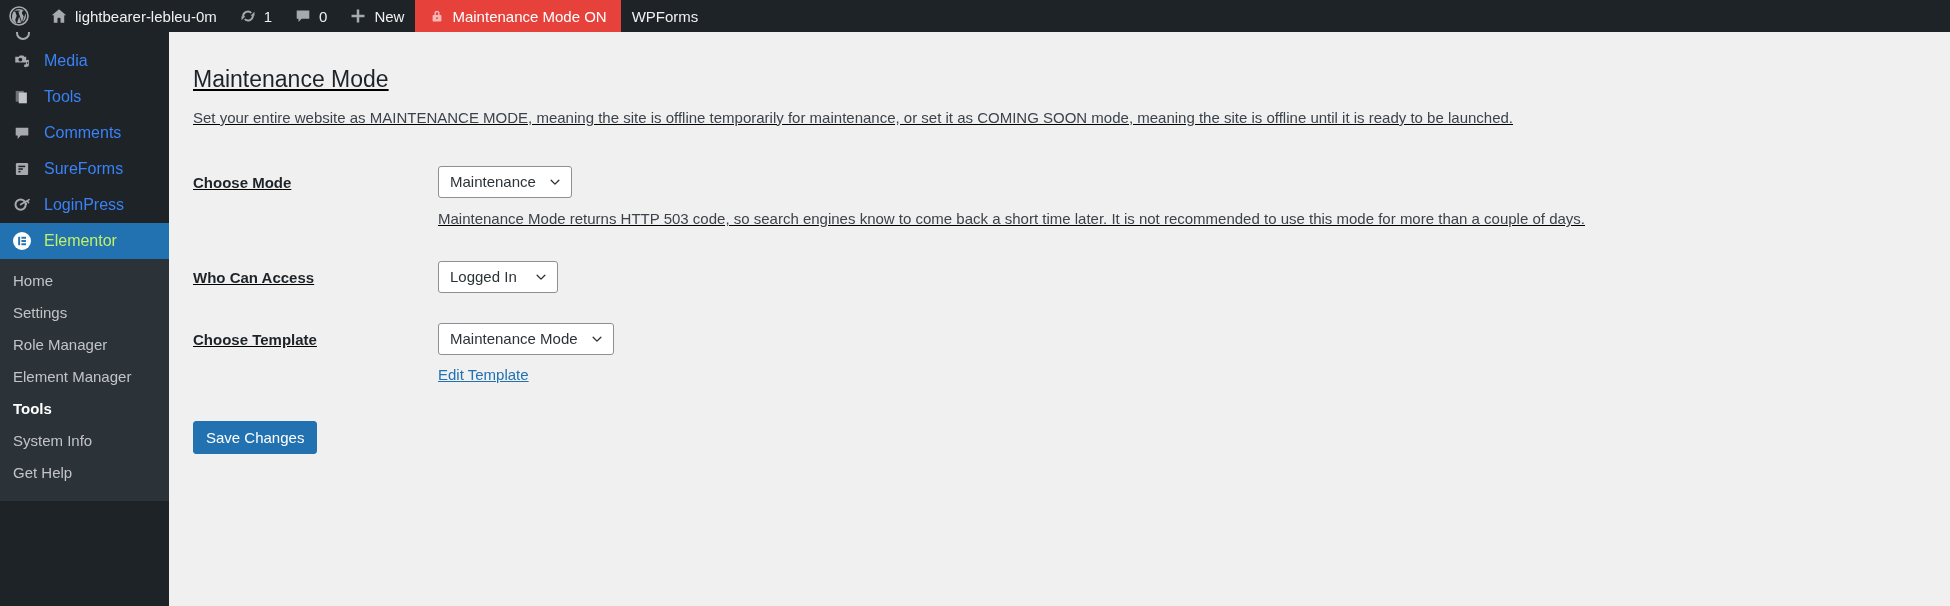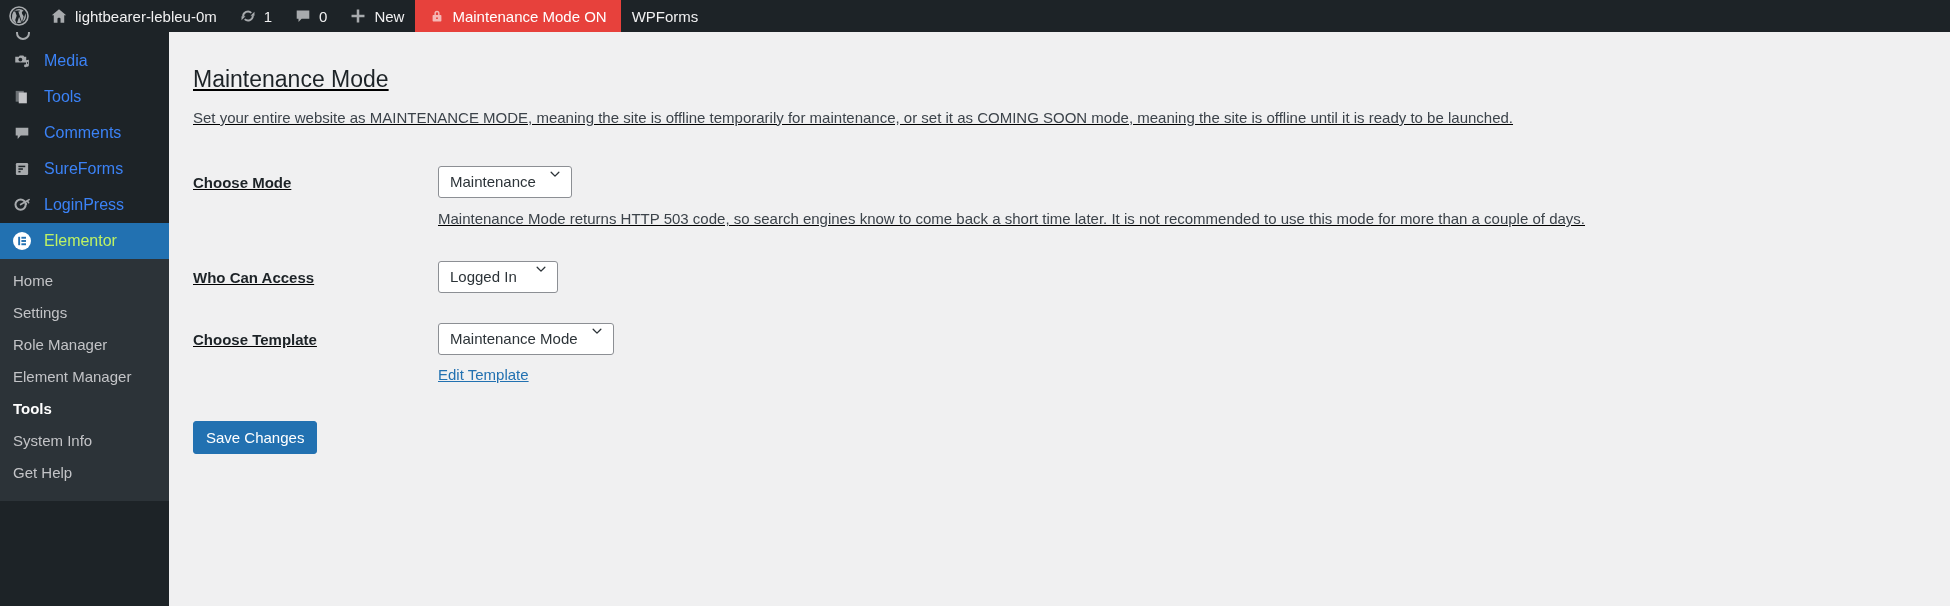--- a/index.html
+++ b/index.html
@@ -145,20 +145,21 @@
     padding: 22px 10px 20px 0;
     line-height: 1.3;
   }
   table.form-table td {
     vertical-align: top;
     padding: 15px 10px;
   }
 
   .wp-select {
     display: inline-flex;
+    align-items: center;
     justify-content: space-between;
     gap: 12px;
     min-width: 120px;
     height: 32px;
     padding: 0 9px 0 11px;
     background: #fff;
     border: 1px solid #8c8f94;
     border-radius: 3px;
     font-size: 15px;
     color: #2c3338;

